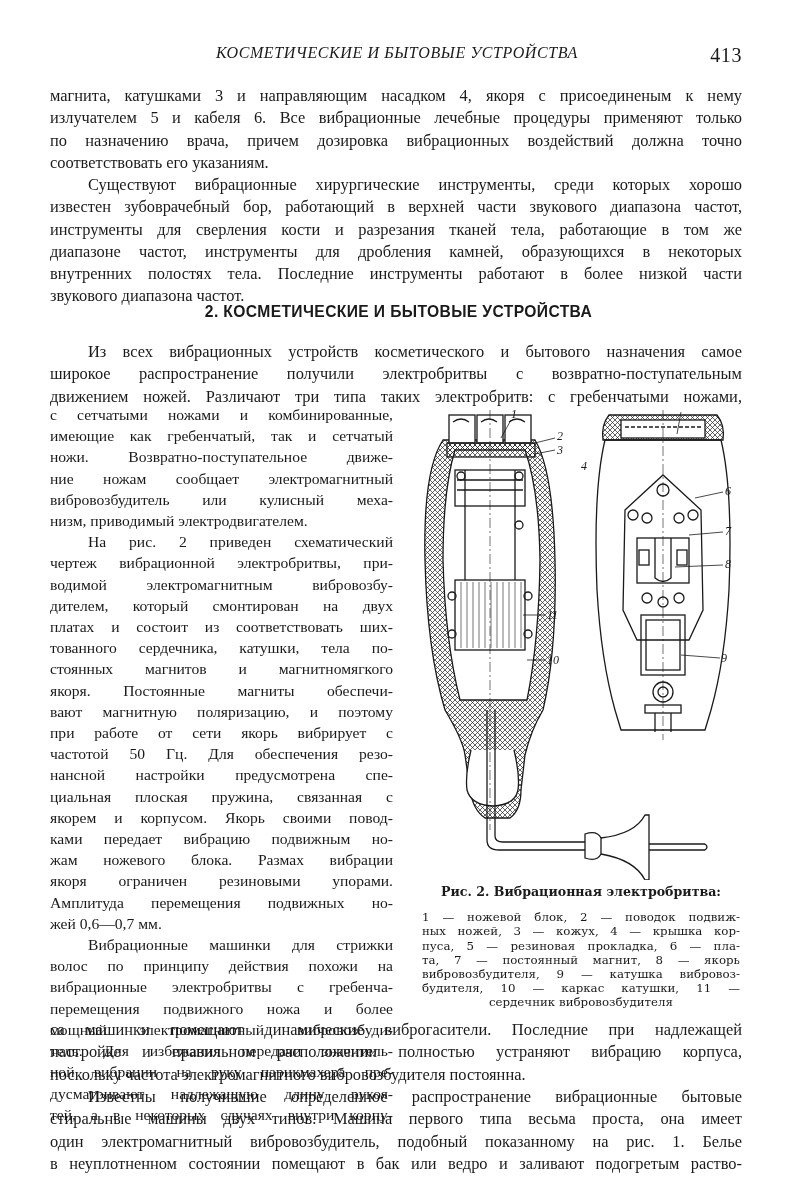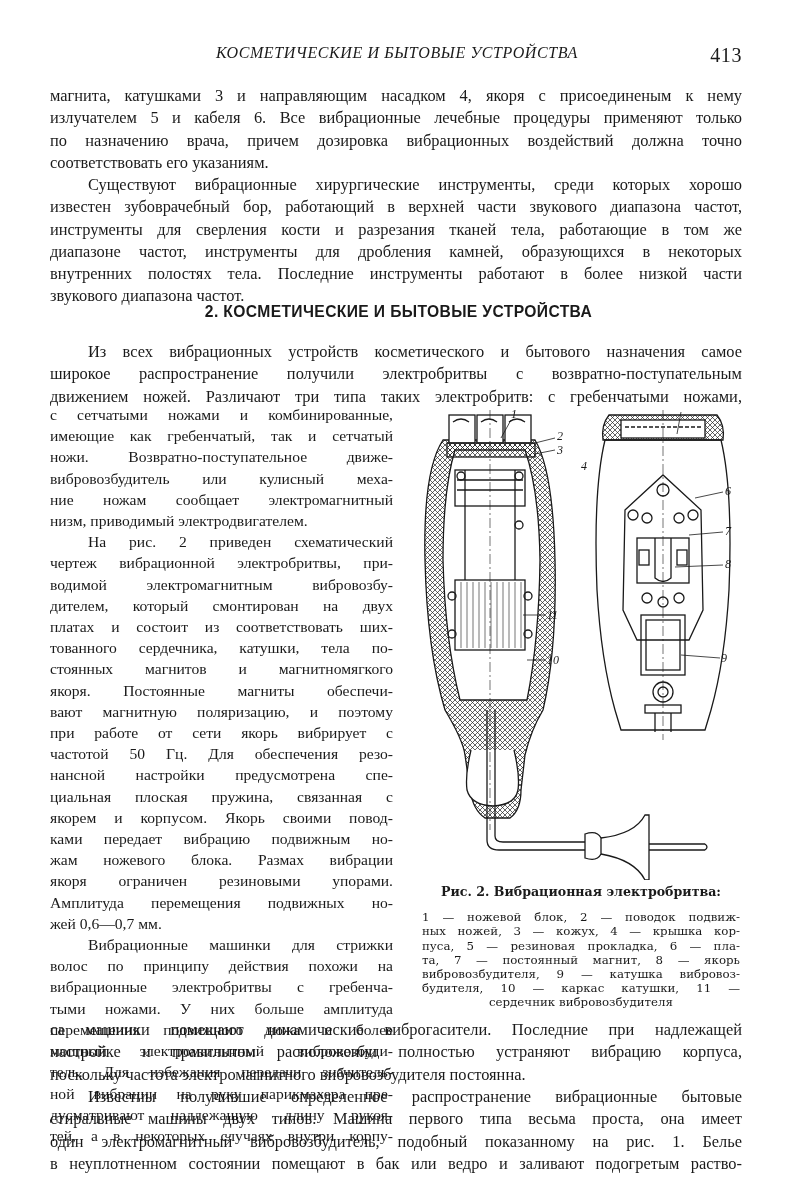--- a/index.html
+++ b/index.html
@@ -81,22 +81,22 @@
   <div class="para" style="top:341px;">
     <span class="ln indent">Из всех вибрационных устройств косметического и бытового назначения самое</span>
     <span class="ln">широкое распространение получили электробритвы с возвратно-поступательным</span>
     <span class="ln">движением ножей. Различают три типа таких электробритв: с гребенчатыми ножами,</span>
   </div>
 
   <div class="narrow" style="top:404px;">
     <span class="ln">с сетчатыми ножами и комбинированные,</span>
     <span class="ln">имеющие как гребенчатый, так и сетчатый</span>
     <span class="ln">ножи. Возвратно-поступательное движе-</span>
+    <span class="ln">ние ножам сообщает электромагнитный</span>
     <span class="ln">вибровозбудитель или кулисный меха-</span>
-    <span class="ln">ние ножам сообщает электромагнитный</span>
     <span class="ln last">низм, приводимый электродвигателем.</span>
     <span class="ln indent">На рис. 2 приведен схематический</span>
     <span class="ln">чертеж вибрационной электробритвы, при-</span>
     <span class="ln">водимой электромагнитным вибровозбу-</span>
     <span class="ln">дителем, который смонтирован на двух</span>
     <span class="ln">платах и состоит из соответствовать ших-</span>
     <span class="ln">тованного сердечника, катушки, тела по-</span>
     <span class="ln">стоянных магнитов и магнитномягкого</span>
     <span class="ln">якоря. Постоянные магниты обеспечи-</span>
     <span class="ln">вают магнитную поляризацию, и поэтому</span>
@@ -106,21 +106,20 @@
     <span class="ln">циальная плоская пружина, связанная с</span>
     <span class="ln">якорем и корпусом. Якорь своими повод-</span>
     <span class="ln">ками передает вибрацию подвижным но-</span>
     <span class="ln">жам ножевого блока. Размах вибрации</span>
     <span class="ln">якоря ограничен резиновыми упорами.</span>
     <span class="ln">Амплитуда перемещения подвижных но-</span>
     <span class="ln last">жей 0,6—0,7 мм.</span>
     <span class="ln indent">Вибрационные машинки для стрижки</span>
     <span class="ln">волос по принципу действия похожи на</span>
     <span class="ln">вибрационные электробритвы с гребенча-</span>
-    <span class="ln">тыми ножами. У них больше амплитуда</span>
     <span class="ln">перемещения подвижного ножа и более</span>
     <span class="ln">мощный электромагнитный вибровозбуди-</span>
     <span class="ln">тель. Для избежания передачи значитель-</span>
     <span class="ln">ной вибрации на руку парикмахера пре-</span>
     <span class="ln">дусматривают надлежащую длину рукоя-</span>
     <span class="ln">тей, а в некоторых случаях внутри корпу-</span>
   </div>
 
   <div class="figure">
     <svg width="350" height="470" viewBox="0 0 350 470">

